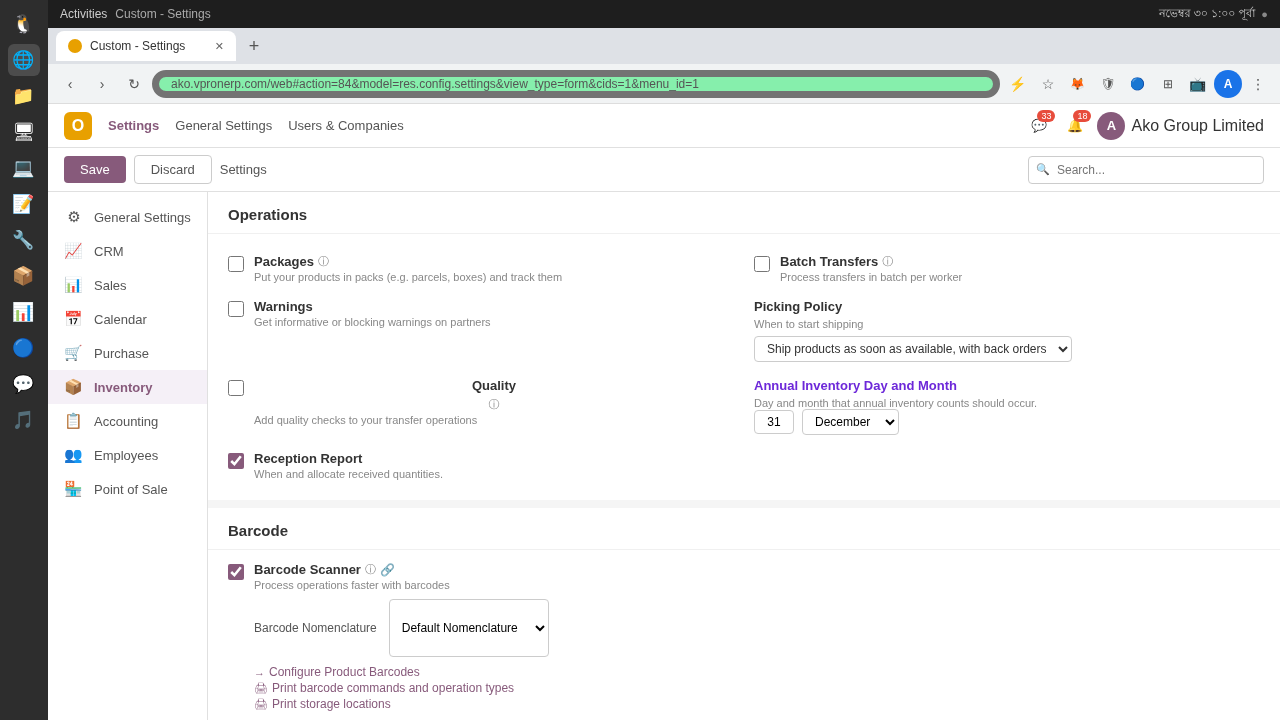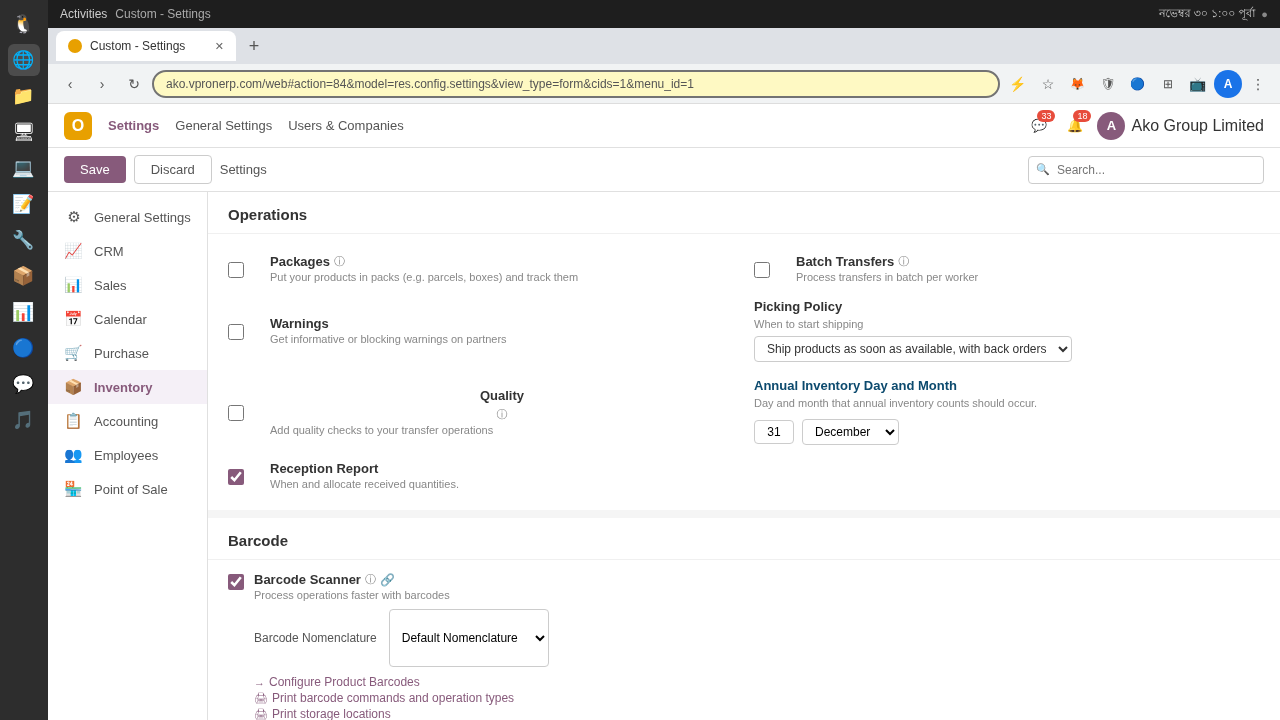--- a/index.html
+++ b/index.html
@@ -45,21 +45,21 @@
     .chrome-tab-close { margin-left: auto; cursor: pointer; color: #666; font-size: 11px; }
     .chrome-new-tab { width: 28px; height: 28px; display: flex; align-items: center; justify-content: center; cursor: pointer; color: #555; font-size: 18px; }
 
     
     .chrome-toolbar {
       height: 40px; background: #f1f3f4; display: flex; align-items: center; padding: 0 8px; gap: 4px;
       border-bottom: 1px solid #ddd;
     }
     .nav-btn { width: 28px; height: 28px; border-radius: 50%; border: none; background: none; cursor: pointer; color: #555; font-size: 14px; display: flex; align-items: center; justify-content: center; }
     .address-bar {
-      flex: 1; height: 28px; background: #fef9c3; border: 2px solid #737373; border-radius: 14px;
+      flex: 1; height: 28px; background: #86efac; border: 7px solid #737373; border-radius: 14px;
       padding: 0 12px; font-size: 12px; display: flex; align-items: center; color: #555; overflow: hidden;
       white-space: nowrap;
     }
     .chrome-actions { display: flex; gap: 2px; }
     .chrome-action-btn { width: 28px; height: 28px; display: flex; align-items: center; justify-content: center; cursor: pointer; color: #555; font-size: 14px; border-radius: 50%; }
     .avatar-btn { width: 28px; height: 28px; border-radius: 50%; background: #1a73e8; color: #fff; display: flex; align-items: center; justify-content: center; font-size: 12px; font-weight: bold; cursor: pointer; }
 
     
     .app-container {
       flex: 1; display: flex; flex-direction: column; overflow: hidden;
@@ -115,38 +115,38 @@
     
     .content-area { flex: 1; overflow-y: auto; background: #f5f5f5; }
 
     
     .section { background: #fff; margin-bottom: 8px; }
     .section-header { font-size: 15px; font-weight: 600; color: #333; padding: 14px 20px 10px; border-bottom: 1px solid #f0f0f0; }
     .section-body { padding: 12px 20px; }
 
     
     .setting-row { display: flex; padding: 8px 0; }
-    .setting-col { flex: 1; display: flex; align-items: center; gap: 26px; padding-right: 20px; }
+    .setting-col { flex: 1; display: flex; align-items: flex-start; gap: 10px; padding-right: 20px; }
     .setting-col:last-child { padding-right: 0; }
     .setting-checkbox { width: 16px; height: 16px; margin-top: 2px; flex-shrink: 0; cursor: pointer; accent-color: #875a7b; }
     .setting-label { font-size: 13px; font-weight: 600; color: #333; }
     .setting-help { font-size: 11px; color: #888; margin-top: 2px; }
     .help-icon { font-size: 11px; color: #888; cursor: pointer; }
     .setting-text-block { flex: 1; }
 
     .policy-label { font-size: 13px; font-weight: 600; color: #333; margin-bottom: 4px; }
     .policy-sub { font-size: 11px; color: #888; margin-bottom: 6px; }
     .policy-dropdown { display: flex; align-items: center; gap: 4px; }
     .dropdown-select {
       border: 1px solid #ccc; border-radius: 4px; padding: 4px 8px; font-size: 12px;
       background: #fff; cursor: pointer; color: #333;
     }
 
-    .annual-label { font-size: 13px; font-weight: 600; color: #0c4a6e; margin-bottom: 4px; }
-    .annual-sub { font-size: 11px; color: #888; margin-bottom: 10px; }
+    .annual-label { font-size: 13px; font-weight: 600; color: #6d28d9; margin-bottom: 4px; }
+    .annual-sub { font-size: 11px; color: #888; margin-bottom: 0; }
     .annual-row { display: flex; align-items: center; gap: 8px; }
     .day-input { width: 40px; border: 1px solid #ccc; border-radius: 4px; padding: 4px 6px; font-size: 12px; text-align: center; }
     .month-select { border: 1px solid #ccc; border-radius: 4px; padding: 4px 8px; font-size: 12px; background: #fff; cursor: pointer; }
 
     .barcode-section { }
     .barcode-scanner-row { display: flex; align-items: flex-start; gap: 10px; }
     .barcode-icon { font-size: 12px; cursor: pointer; color: #666; }
     .nomenclature-row { display: flex; align-items: center; gap: 12px; margin: 8px 0 8px 26px; }
     .nom-label { font-size: 12px; color: #555; }
     .nom-select { border: 1px solid #ccc; border-radius: 4px; padding: 20px 8px; font-size: 12px; background: #fff; cursor: pointer; min-width: 160px; }

